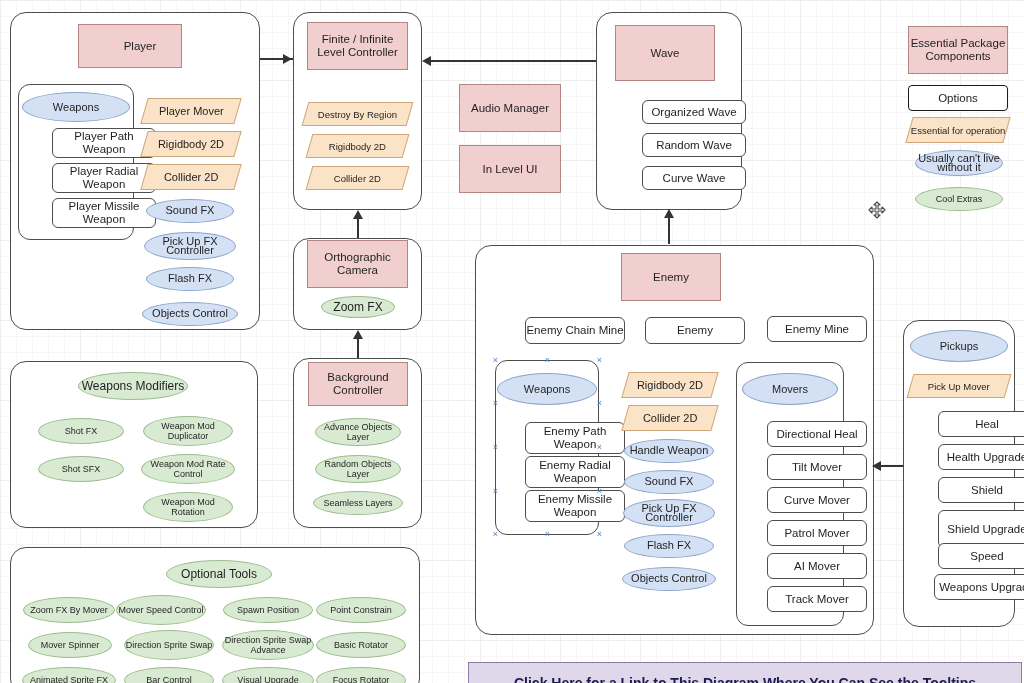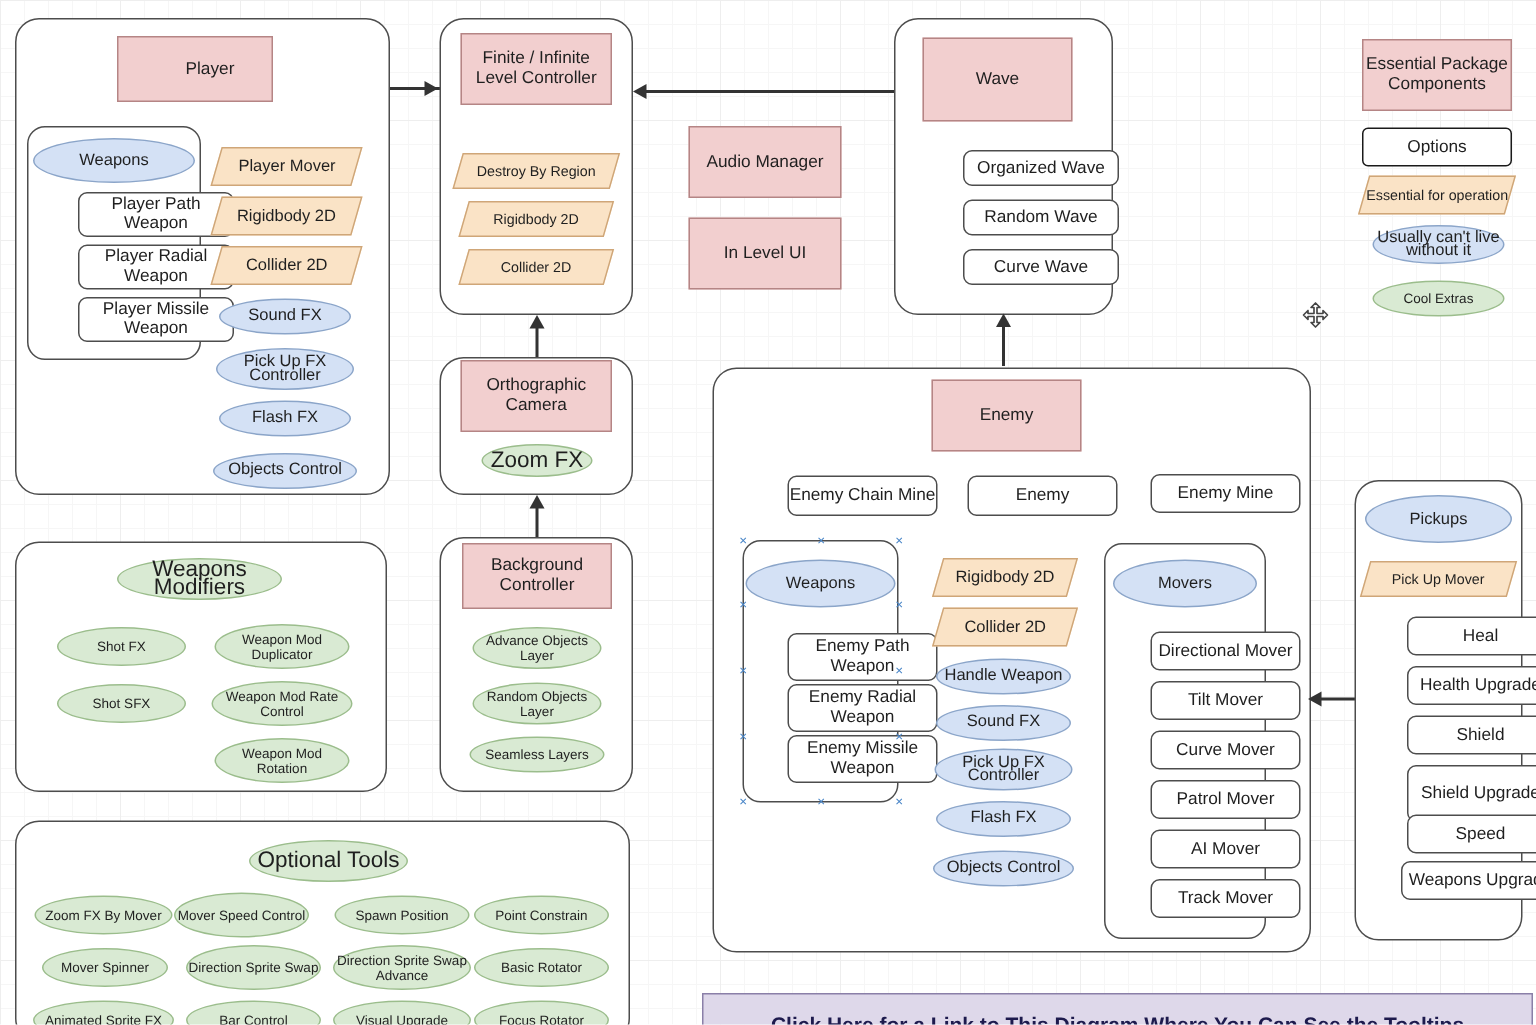--- a/index.html
+++ b/index.html
@@ -48,21 +48,21 @@
   .blue-ell{
     background:#d4e1f5;border:1px solid #8ba5c9;border-radius:50%;
     font-size:11px;line-height:12px;
   }
   .blue-ell.small{font-size:11px;line-height:9.5px;}
   
   .green-ell{
     background:#d9ead3;border:1px solid #9bbd8c;border-radius:50%;
     font-size:9px;line-height:10.5px;
   }
-  .green-ell.med{font-size:15px;line-height:12px;}
+  .green-ell.med{font-size:12px;line-height:12px;}
   
   .para{
     background:#fae3c6;border:1px solid #cfa678;
     font-size:11px;line-height:12.5px;
     transform:skewX(-16deg);
   }
   .para > span{display:block;transform:skewX(16deg);}
   .para.small{font-size:9.5px;line-height:11px;}
   
   .ln{position:absolute;background:#333;}
@@ -201,21 +201,21 @@
     <span>Collider 2D</span>
   </div>
 <div class="node blue-ell small" style="left:624px;top:439px;width:90px;height:24px;">Handle Weapon</div>
 <div class="node blue-ell small" style="left:624px;top:470px;width:90px;height:24px;">Sound FX</div>
 <div class="node blue-ell small" style="left:623px;top:499px;width:92px;height:28px;">Pick Up FX Controller</div>
 <div class="node blue-ell small" style="left:624px;top:534px;width:90px;height:24px;">Flash FX</div>
 <div class="node blue-ell small" style="left:622px;top:567px;width:94px;height:24px;">Objects Control</div>
 
 <div class="panel inner" style="left:736px;top:362px;width:108px;height:264px;"></div>
 <div class="node blue-ell" style="left:742px;top:373px;width:96px;height:32px;">Movers</div>
-<div class="node wbox" style="left:739px;top:421px;width:100px;height:26px;">Directional Mover</div>
+<div class="node wbox" style="left:739px;top:421px;width:100px;height:26px;">Directional Heal</div>
 <div class="node wbox" style="left:739px;top:454px;width:100px;height:26px;">Tilt Mover</div>
 <div class="node wbox" style="left:739px;top:487px;width:100px;height:26px;">Curve Mover</div>
 <div class="node wbox" style="left:739px;top:520px;width:100px;height:26px;">Patrol Mover</div>
 <div class="node wbox" style="left:739px;top:553px;width:100px;height:26px;">AI Mover</div>
 <div class="node wbox" style="left:739px;top:586px;width:100px;height:26px;">Track Mover</div>
 
 <div class="ln h" style="left:875px;top:465px;width:29px;"></div>
 <div class="arw left" style="left:872px;top:461px;"></div>
 
 <div class="panel" style="left:903px;top:320px;width:112px;height:307px;"></div>

